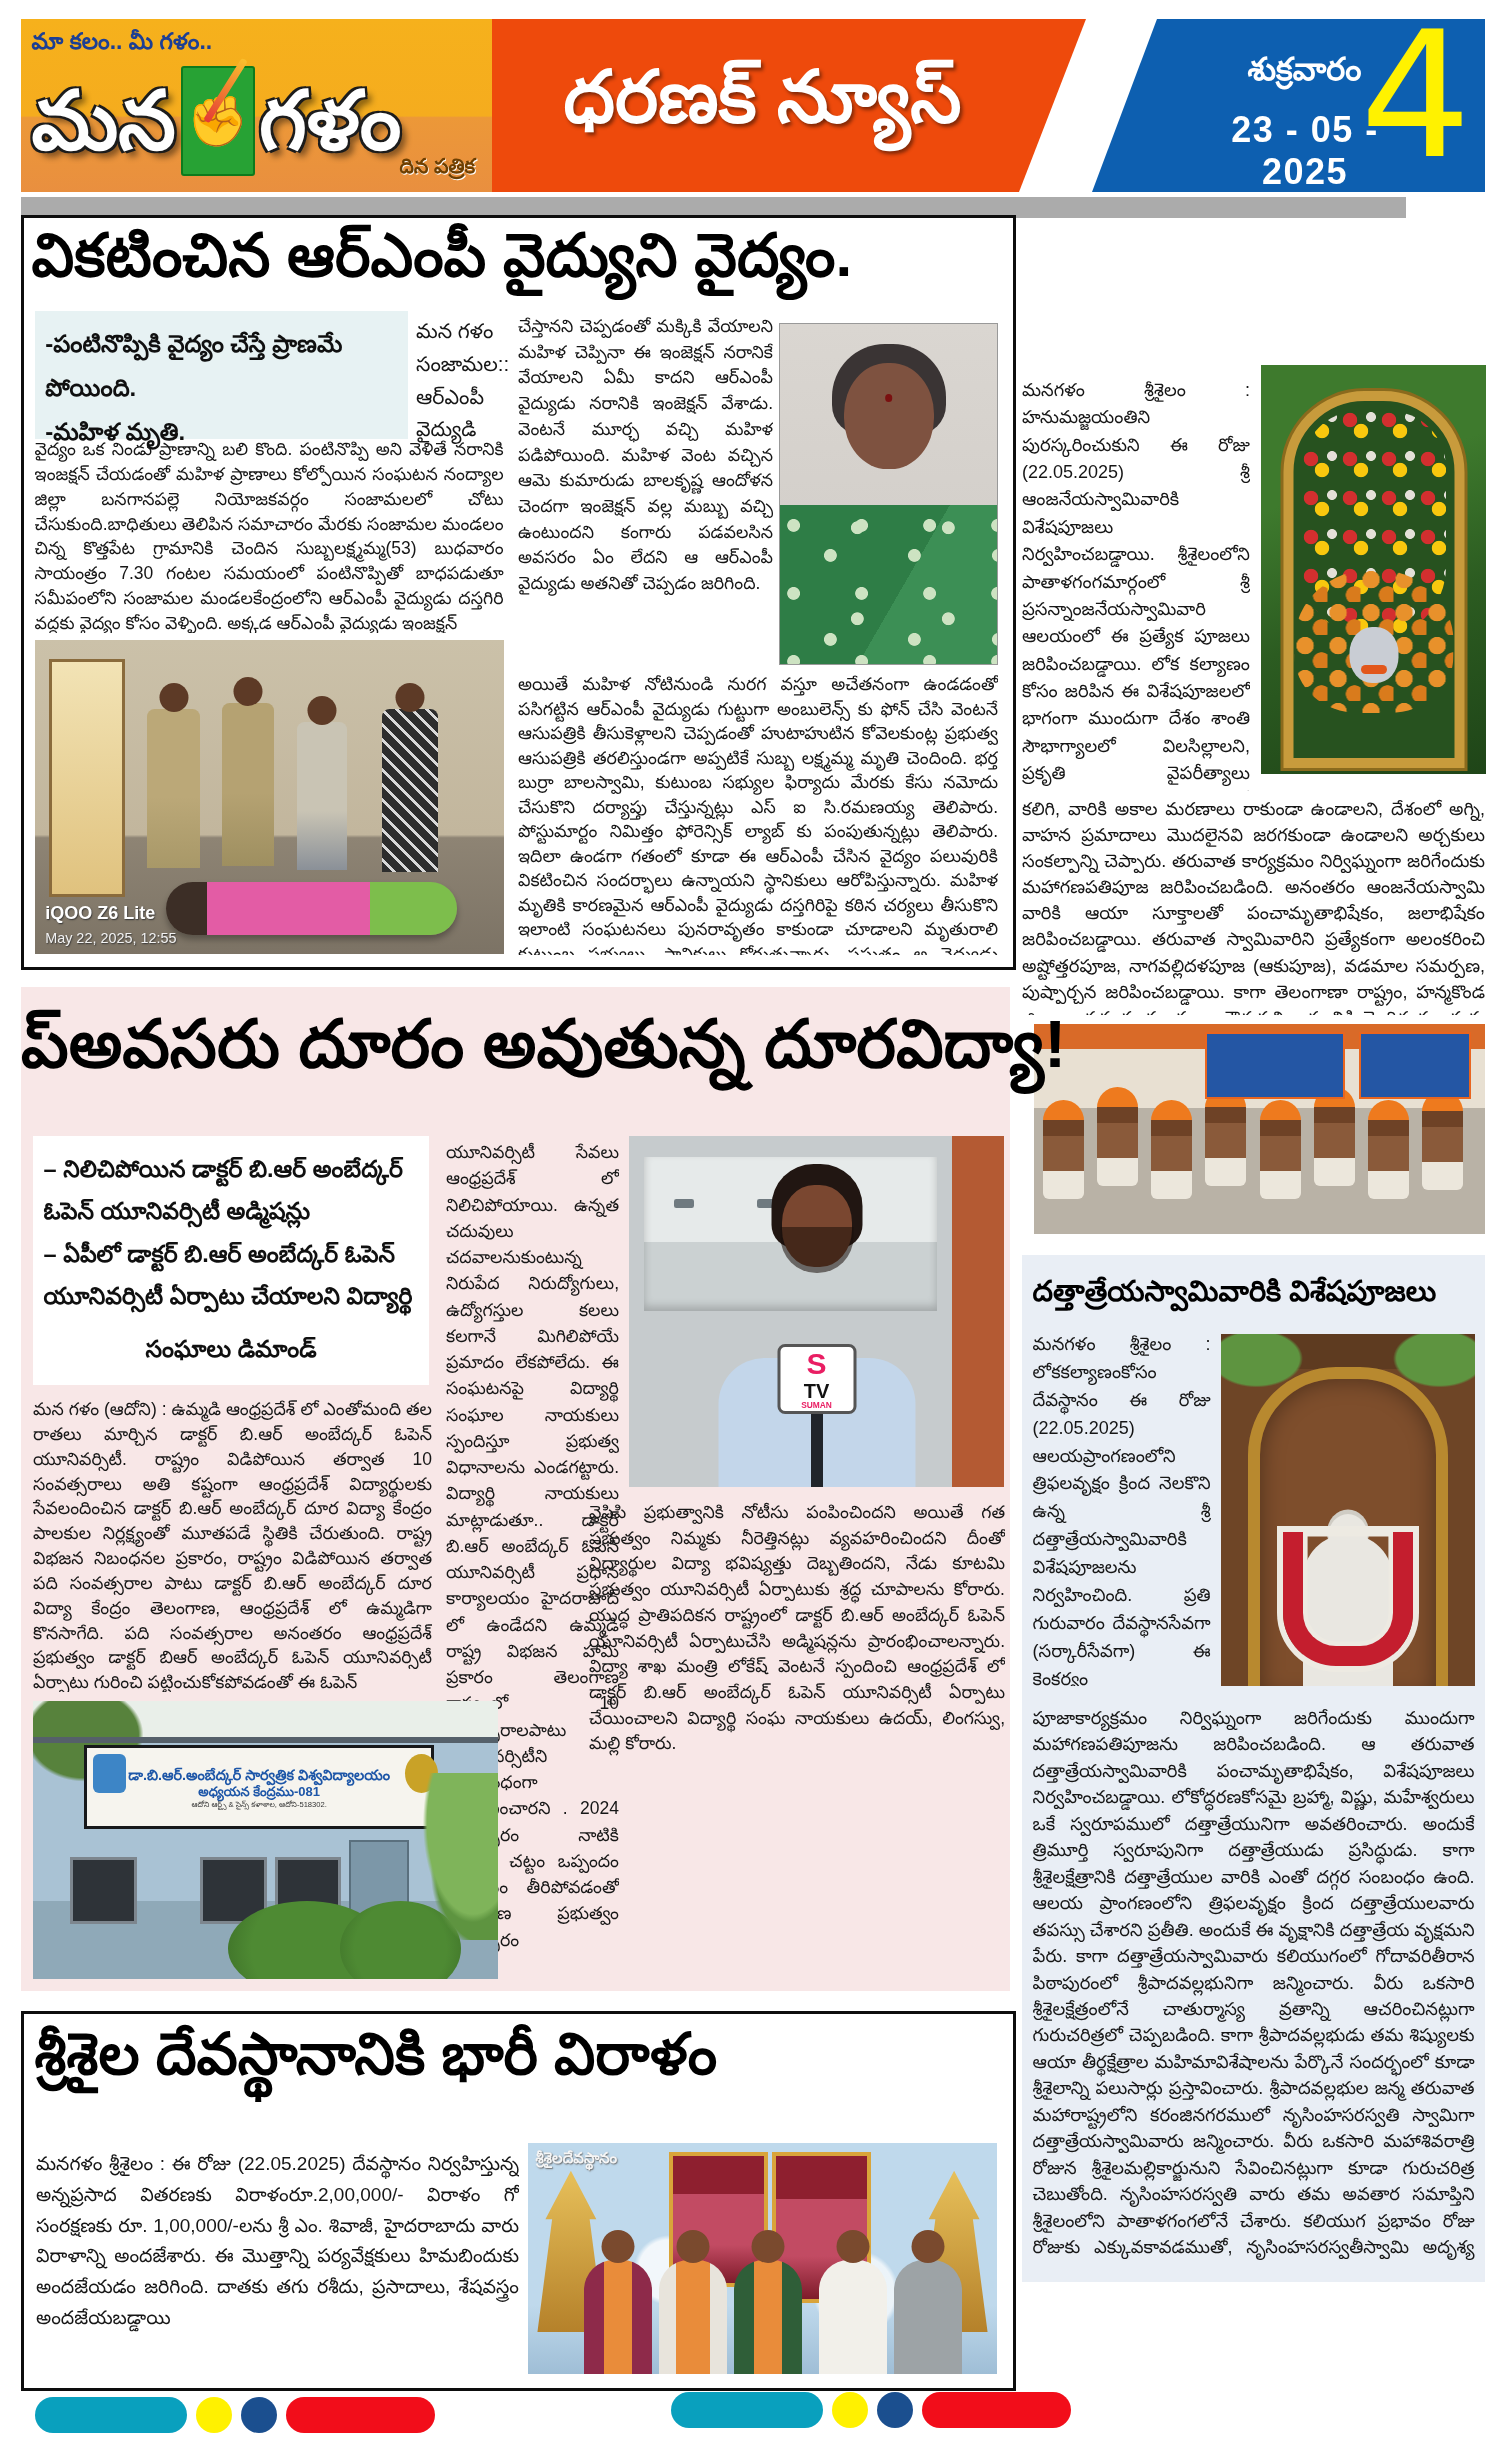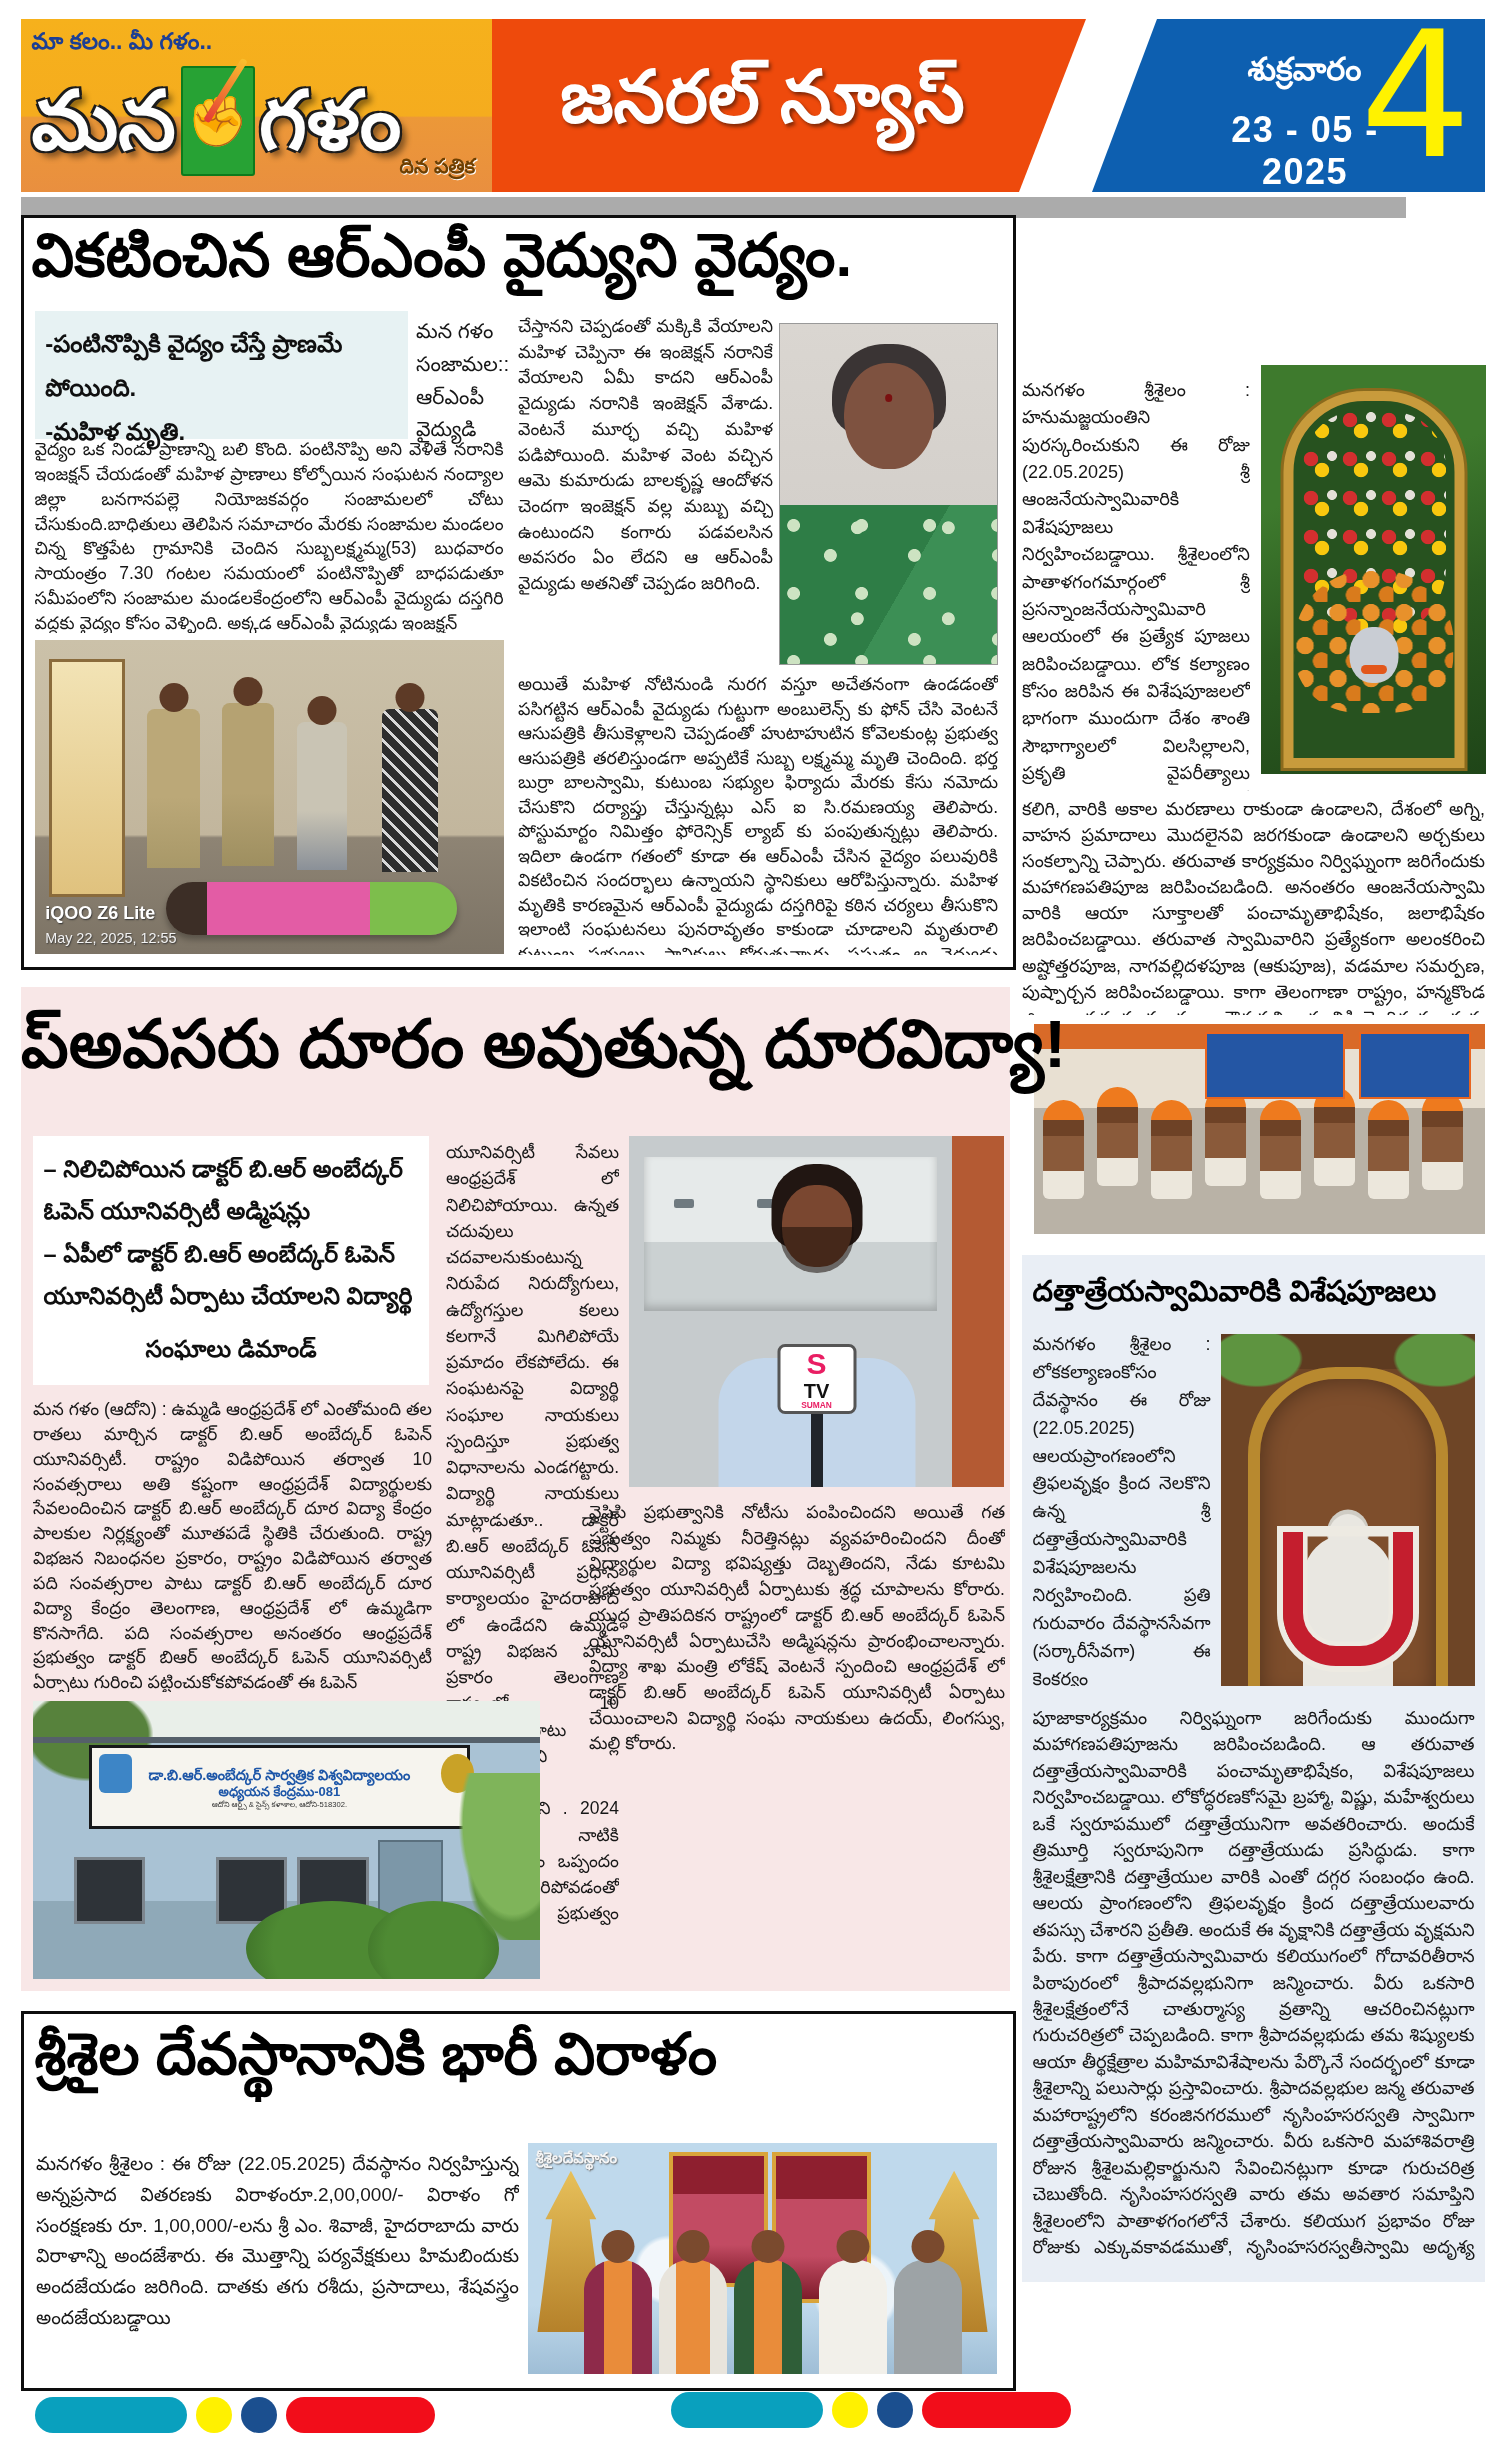--- a/index.html
+++ b/index.html
@@ -91,21 +91,21 @@
   .rep-face{position:absolute;left:50%;top:14%;transform:translateX(-50%);width:70px;height:82px;border-radius:46%;background:#7A4730;}
   .rep-beard{position:absolute;left:50%;top:26%;transform:translateX(-50%);width:73px;height:46px;border-radius:0 0 36px 36px;background:rgba(25,15,10,.55);}
   .rep-torso{position:absolute;left:50%;bottom:0;transform:translateX(-50%);width:197px;height:129px;border-radius:46px 46px 0 0;background:#C3D6EA;}
   .rep-mic{position:absolute;left:50%;bottom:0;transform:translateX(-50%);width:12px;height:91px;background:#20242a;}
   .rep-badge{position:absolute;left:50%;bottom:73px;transform:translateX(-50%);width:73px;height:64px;background:#fff;border:3px solid #555;border-radius:7.6px;
       display:flex;flex-direction:column;align-items:center;justify-content:center;line-height:1;}
   .rep-badge .s{color:#E91E63;font-size:30px;font-weight:900;}
   .rep-badge .tv{color:#111;font-size:20px;font-weight:900;margin-top:1.5px;}
   .rep-badge .sub{color:#E91E63;font-size:8.4px;font-weight:bold;}
   
-  .building{left:12px;top:714px;width:465px;height:278px;background:linear-gradient(180deg,#E9EFE9 0 14%,#A9C2D4 14% 72%,#8FA9B8 72% 100%);overflow:hidden;padding-left:42px;}
+  .building{left:12px;top:714px;width:465px;height:278px;background:linear-gradient(180deg,#E9EFE9 0 14%,#A9C2D4 14% 72%,#8FA9B8 72% 100%);overflow:hidden;}
   .building .roofline{position:absolute;left:0;top:13%;width:100%;height:6px;background:#55606a;}
   .building .sign{position:absolute;left:11%;top:16%;width:74%;height:28%;background:#F6F4EE;border:3.8px solid #17181a;
       display:flex;flex-direction:column;align-items:center;justify-content:center;text-align:center;line-height:1.25;}
   .building .sign .l1{color:#1D56A8;font-size:14.4px;font-weight:900;}
   .building .sign .l2{color:#1D56A8;font-size:13px;font-weight:900;}
   .building .sign .l3{color:#333;font-size:7.6px;}
   .building .emb{position:absolute;top:19%;width:33px;height:39px;border-radius:6px;}
   .building .emb.e1{left:13%;background:#3D85C6;}
   .building .emb.e2{right:13%;background:#C9A227;border-radius:50%;}
   .building .win{position:absolute;top:56%;width:13%;height:22%;background:#2e3338;border:3px solid #7d8globe;border:3px solid #7d868e;}
@@ -203,21 +203,21 @@
         <span>మన</span>
         <span class="mh-fist">
           <span>✊</span>
           <span class="mh-pencil"></span>
         </span>
         <span>గళం</span>
       </div>
       <div class="mh-dina">దిన పత్రిక</div>
     </div>
     <div class="mh-orange">
-      <div class="t">జనరల్ న్యూస్</div>
+      <div class="t">ధరణక్ న్యూస్</div>
     </div>
     <div class="mh-blue">
       <div class="mh-day">శుక్రవారం</div>
       <div class="mh-date">23 - 05 - 2025</div>
       <div class="mh-pagenum">4</div>
     </div>
   </div>
   <div class="graybar"></div>
 
   <div class="art1">

